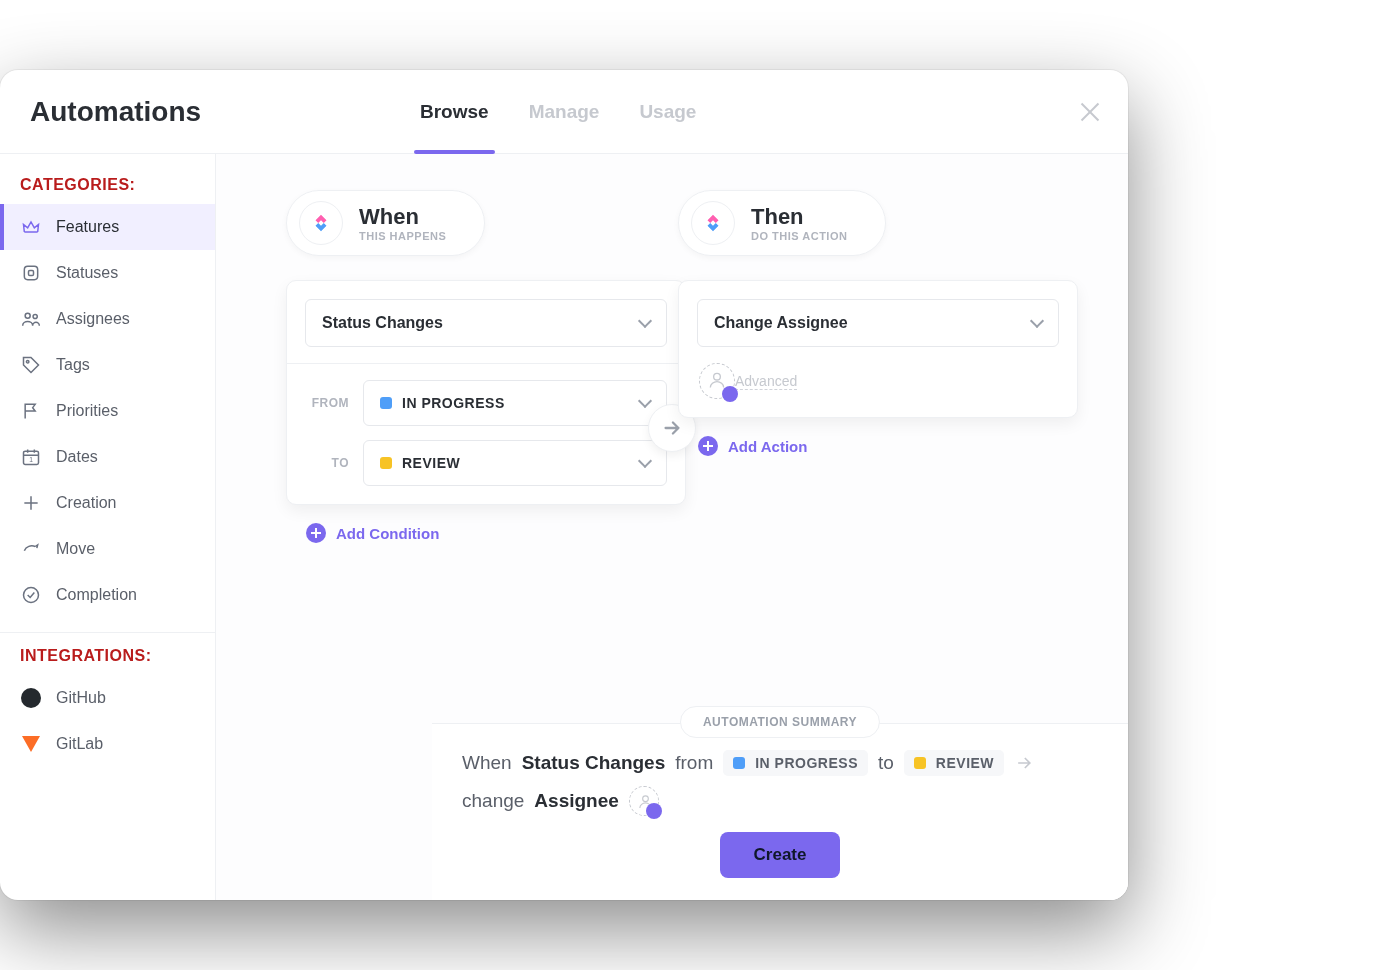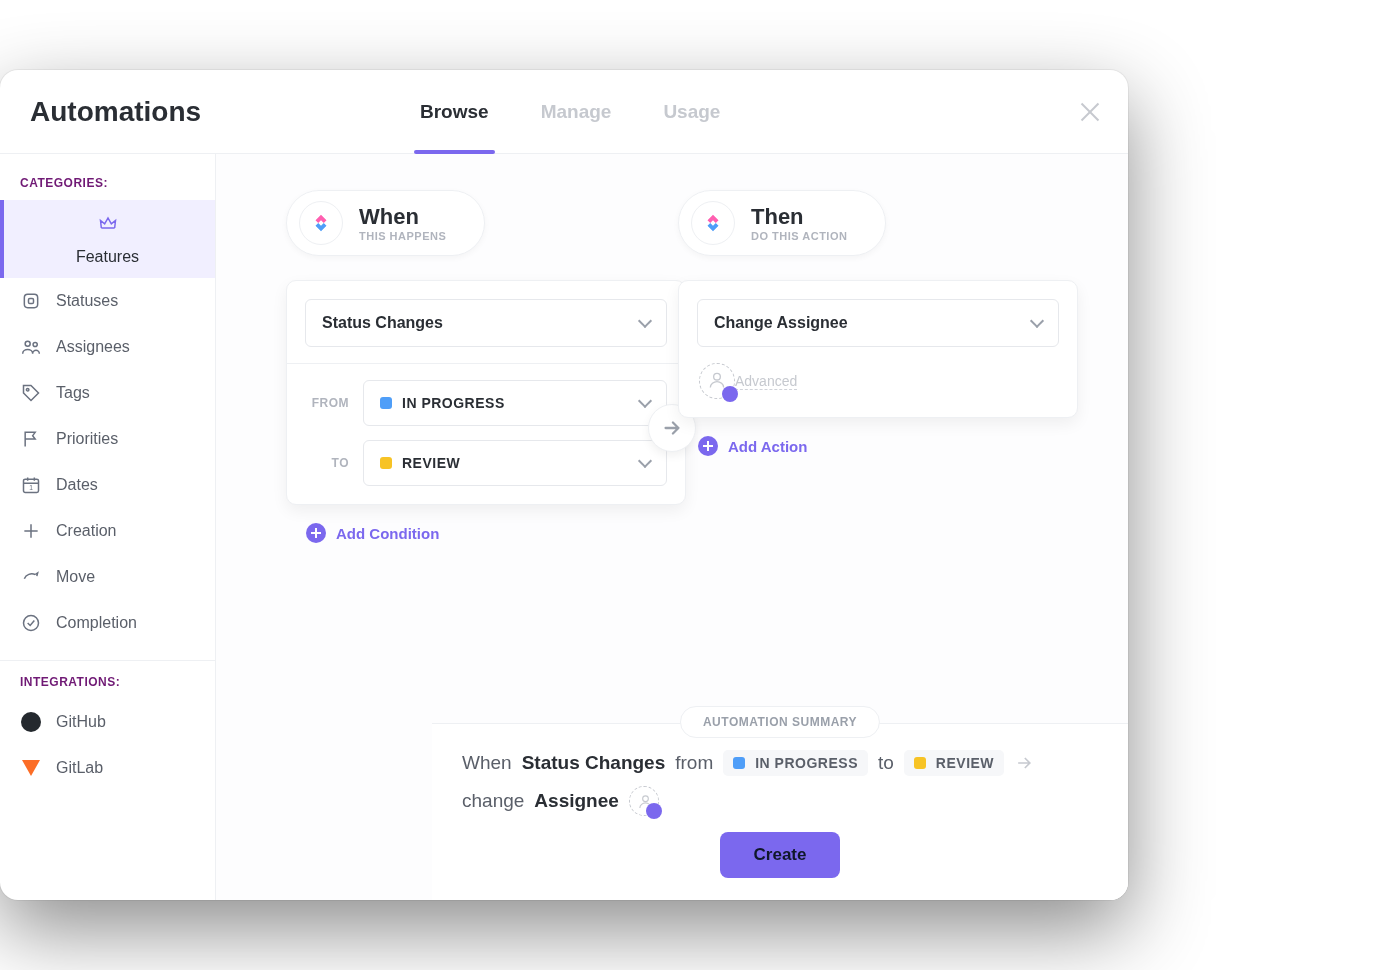--- a/index.html
+++ b/index.html
@@ -8,35 +8,35 @@
   .overlay { position: relative; width: 1128px; height: 970px; display:flex; align-items:center; justify-content:center; }
   .modal {
     width: 1260px; height: 830px; background: #fff; border-radius: 18px;
     box-shadow: 0 30px 80px rgba(0,0,0,0.45), 0 0 0 1px rgba(0,0,0,0.05);
     position: relative; overflow: hidden; display:flex; flex-direction:column;
   }
 
   
   .header { height: 84px; border-bottom: 1px solid #eef0f3; display:flex; align-items:center; padding: 0 30px; }
   .header h1 { font-size: 28px; font-weight: 600; color:#2a2e34; flex:0 0 auto; width:390px; }
-  .tabs { display:flex; gap:52px; height:100%; align-items:center; }
+  .tabs { display:flex; gap:40px; height:100%; align-items:center; }
   .tab { font-size:19px; font-weight:600; color:#c6c9cf; cursor:pointer; position:relative; height:100%; display:flex; align-items:center; }
   .tab.active { color:#2a2e34; }
   .tab.active::after { content:""; position:absolute; left:-6px; right:-6px; bottom:-1px; height:4px; background:#7b68ee; border-radius:2px; }
   .close-x { position:absolute; right:26px; top:30px; width:24px; height:24px; cursor:pointer; }
   .close-x::before,.close-x::after{content:"";position:absolute;left:11px;top:0;width:2px;height:24px;background:#c6c9cf;}
   .close-x::before{transform:rotate(45deg);} .close-x::after{transform:rotate(-45deg);}
 
   .body { flex:1; display:flex; min-height:0; }
 
   
   .sidebar { width:216px; border-right:1px solid #eef0f3; padding:22px 0; overflow:auto; }
-  .side-section-label { font-size:12px; font-weight:600; color:#701a75; letter-spacing:.5px; padding:0 20px 10px; }
+  .side-section-label { font-size:16px; font-weight:600; color:#b91c1c; letter-spacing:.5px; padding:0 20px 10px; }
   .side-item { display:flex; align-items:center; gap:14px; padding:12px 20px; font-size:16px; color:#5a5f69; cursor:pointer; }
-  .side-item.active { background:#f1efff; color:#2a2e34; border-left:4px solid #7b68ee; padding-left:16px; font-weight:500;flex-direction:column;}
+  .side-item.active { background:#f1efff; color:#2a2e34; border-left:4px solid #7b68ee; padding-left:16px; font-weight:500;}
   .side-icon { width:22px; height:22px; display:inline-flex; align-items:center; justify-content:center; color:#6b7280; }
   .side-item.active .side-icon { color:#7b68ee;}
   .side-divider { height:1px; background:#eef0f3; margin:14px 0;}
 
   
   .canvas { flex:1; position:relative; background:#fdfdfe; }
   .column { position:absolute; top:36px; }
   .col-when { left:70px; width:400px; }
   .col-then { right:50px; width:400px; }
 

